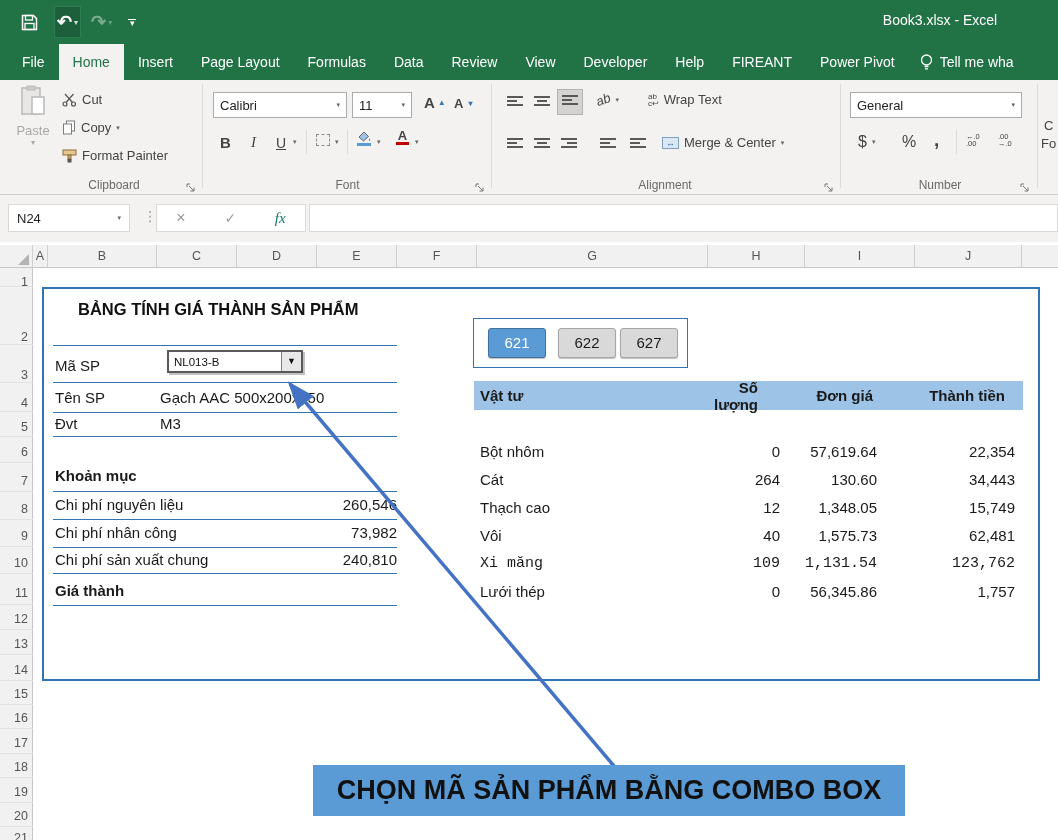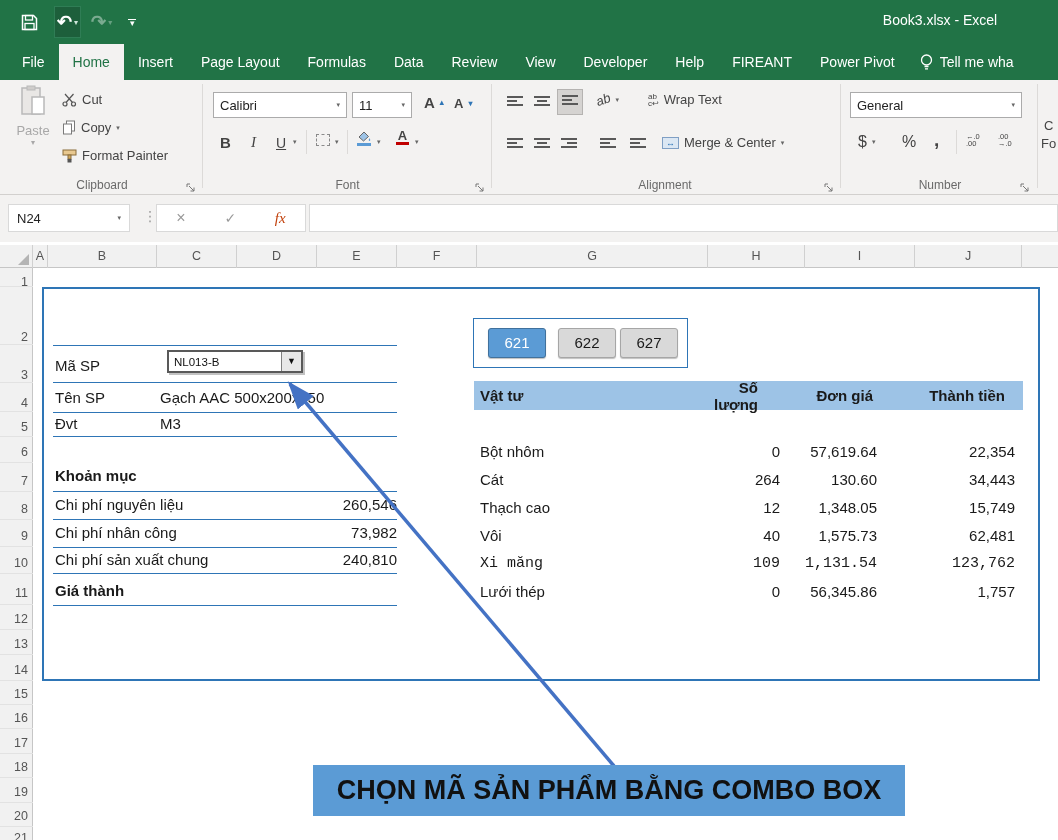--- a/index.html
+++ b/index.html
@@ -53,21 +53,21 @@
   .wrapic{font-size:8px;line-height:7px;color:#444;}
   .mergeic{width:17px;height:12px;background:#dbe7f3;border:1px solid #7f9fc4;font-size:9px;line-height:10px;color:#2e75b6;text-align:center;display:inline-block;}
 
   
   .fbar{left:0;top:195px;width:1058px;height:47px;background:#f3f2f1;}
   .whitebox{background:#fff;border:1px solid #d9d9d9;}
   .namebox{left:8px;top:9px;width:122px;height:28px;display:flex;align-items:center;justify-content:space-between;padding:0 8px;font-size:13px;color:#222;}
   .dots{left:143px;top:13px;color:#9a9a9a;font-size:14px;letter-spacing:0;}
   .fbtns{left:156px;top:9px;width:150px;height:28px;display:flex;align-items:center;justify-content:space-around;}
   .finput{left:309px;top:9px;width:749px;height:28px;}
-  .fx{font-family:"Liberation Serif",serif;font-style:italic;font-size:15px;color:#c2410c;}
+  .fx{font-family:"Liberation Serif",serif;font-style:italic;font-size:15px;color:#0f766e;}
   .xg{color:#9a9a9a;font-size:16px;}
 
   
   .colhdr{left:0;top:245px;width:1058px;height:23px;background:#f1f1f1;border-bottom:1px solid #c6c6c6;display:flex;}
   .ch{height:23px;line-height:22px;text-align:center;font-size:12.5px;color:#555;border-right:1px solid #d0d0d0;flex:none;}
   .corner{width:33px;position:relative;}
   .corner i{position:absolute;right:3px;bottom:3px;width:0;height:0;border-left:11px solid transparent;border-bottom:11px solid #b4b4b4;}
   .rowgut{left:0;top:268px;width:33px;height:572px;background:#f1f1f1;border-right:1px solid #c6c6c6;}
   .rn{width:33px;text-align:right;padding-right:5px;font-size:12.5px;color:#555;border-bottom:1px solid #e2e2e2;}
 
@@ -174,21 +174,21 @@
       <span class="chv">▾</span>
     </div>
     <div class="abs rbtn" style="left:62px;top:68px;">
       <svg width="15" height="14" viewBox="0 0 15 14">
           <rect x="1" y="1" width="13" height="5" fill="#e8c88f" stroke="#8a6d3b"></rect>
           <rect x="6" y="6" width="3" height="4" fill="#cfa95f" stroke="#8a6d3b"></rect>
           <rect x="5.5" y="10" width="4" height="3.5" fill="#555"></rect>
         </svg>
       <span>Format Painter</span>
     </div>
-    <div class="abs rlabel" style="left:4px;width:196px;">Clipboard</div>
+    <div class="abs rlabel" style="left:16px;width:196px;">Clipboard</div>
     <span class="abs launch" style="left:186px;"><svg width="10" height="10" viewBox="0 0 10 10">
           <path d="M1 4 V1 H4" stroke="#777" fill="none"></path>
           <path d="M3 3 L8 8 M8 4.5 V8 H4.5" stroke="#777" fill="none"></path>
         </svg></span>
     <div class="abs rdiv" style="left:202px;"></div>
 
     <div class="abs combo" style="left:213px;top:12px;width:134px;height:26px;">
       <span>Calibri</span>
       <span class="chv">▾</span>
     </div>
@@ -336,20 +336,21 @@
     <div class="rn" style="height:24px;line-height:27px;">15</div>
     <div class="rn" style="height:24px;line-height:27px;">16</div>
     <div class="rn" style="height:25px;line-height:28px;">17</div>
     <div class="rn" style="height:24px;line-height:27px;">18</div>
     <div class="rn" style="height:25px;line-height:28px;">19</div>
     <div class="rn" style="height:24px;line-height:27px;">20</div>
     <div class="rn" style="height:13px;line-height:22px;border-bottom:none;">21</div>
   </div>
 
   <div class="abs outerbox"></div>
+  <div class="abs sheet-title">BẢNG TÍNH GIÁ THÀNH SẢN PHẨM</div>
 
   <div class="abs bline" style="top:345px;"></div>
   <div class="abs bline" style="top:382px;"></div>
   <div class="abs bline" style="top:412px;"></div>
   <div class="abs bline" style="top:436px;"></div>
 
   <div class="abs sheetfont" style="left:55px;top:357px;">Mã SP</div>
   <div class="abs combo2">
     <span class="txt">NL013-B</span>
     <span class="btn"><span>▼</span></span>

